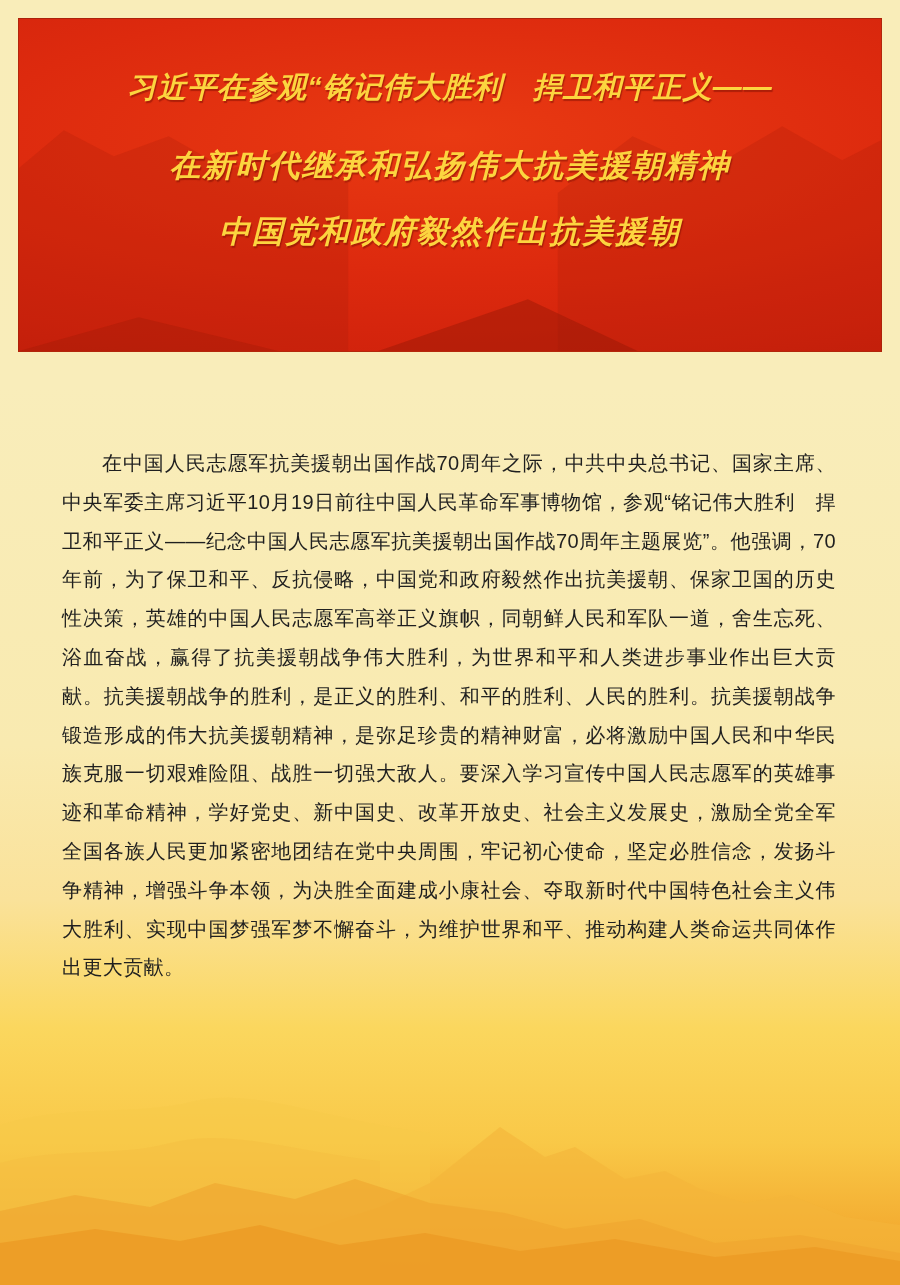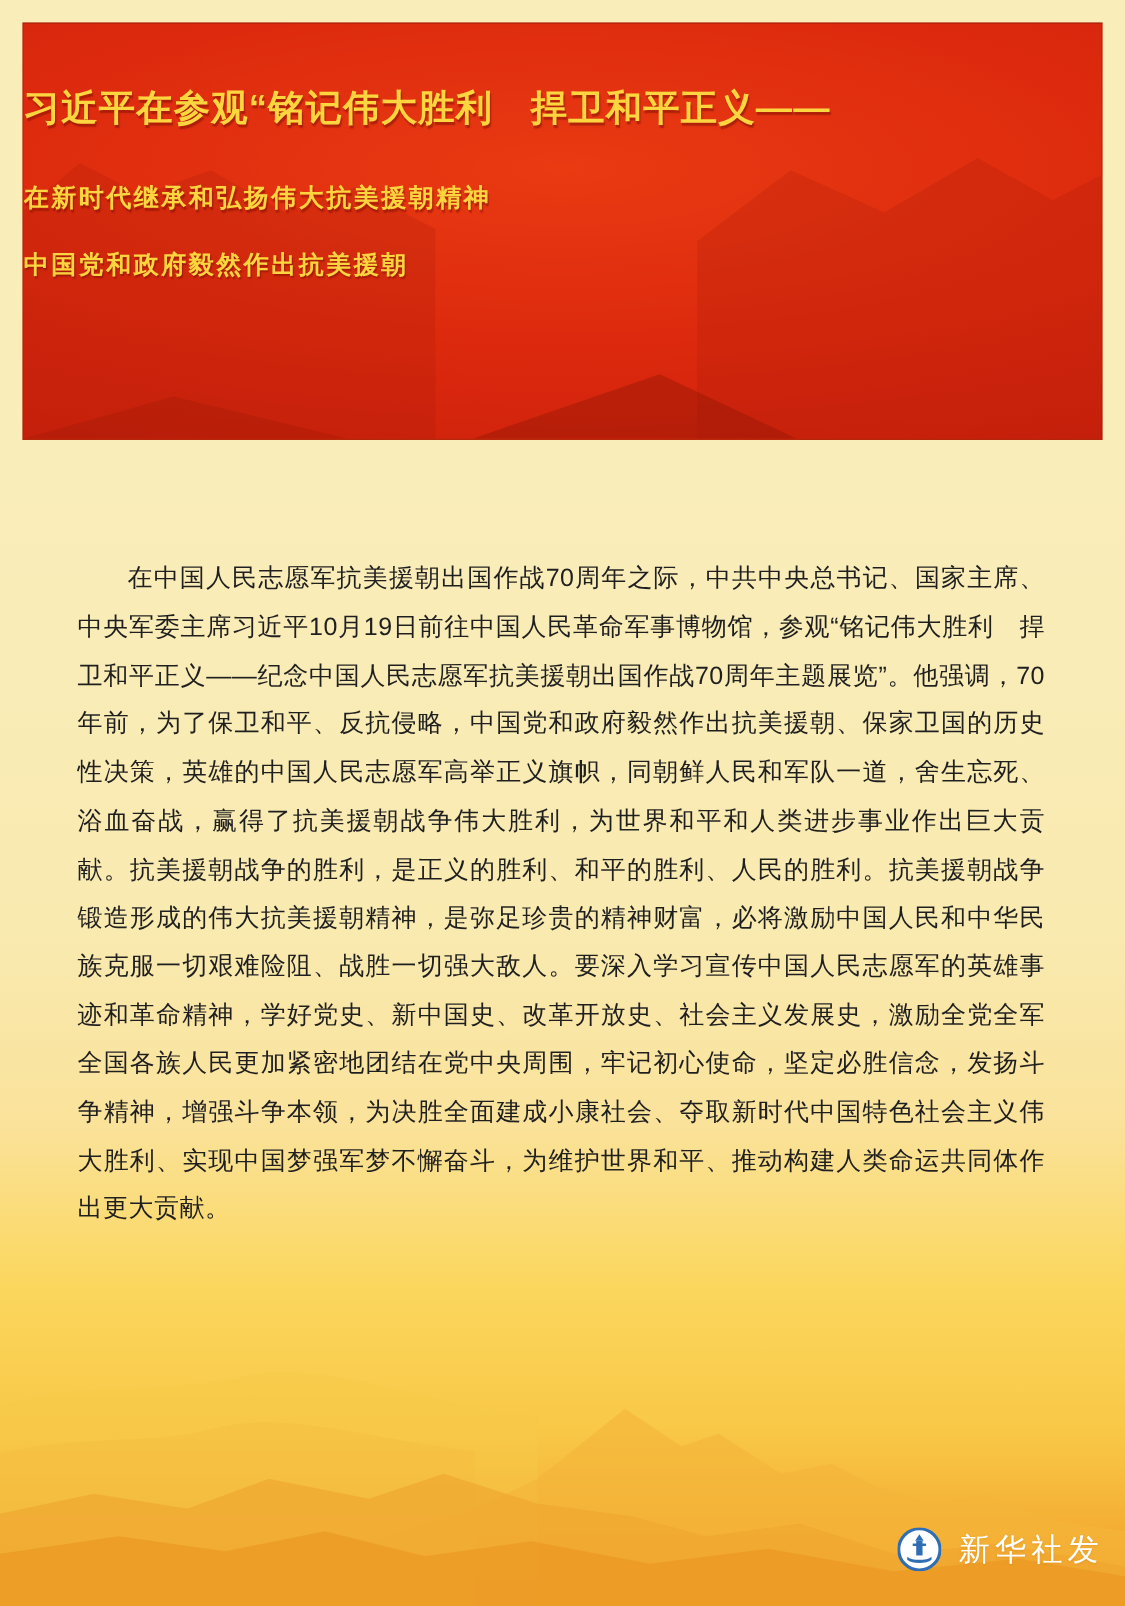--- a/index.html
+++ b/index.html
@@ -24,37 +24,39 @@
 
   
   .banner {
     position: absolute;
     left: 18px; top: 18px;
     width: 864px; height: 334px;
     background: radial-gradient(ellipse 120% 90% at 50% 35%,
       #e93a12 0%, #dd2a0e 45%, #d0220c 78%, #c41e0a 100%);
     border: 1px solid rgba(130, 35, 8, 0.45);
     overflow: hidden;
+    text-align: center;
+    font-style: italic;
   }
   .banner-mountains {
     position: absolute;
     left: 0; top: 0;
     width: 100%; height: 100%;
   }
   .banner-text {
     position: relative;
     z-index: 2;
     color: #fcd53f;
     font-weight: bold;
     text-shadow: 1px 2px 1px rgba(110, 10, 0, 0.45);
   }
   .title-line { font-size: 29px; letter-spacing: 1px; line-height: 1.15; }
   .title-line-1 { padding-top: 52px; }
   .title-line-2 { padding-top: 26px; }
-  .subtitle-line { font-size: 20px; letter-spacing: 2px; line-height: 1.15; }
+  .subtitle-line { font-size: 31px; letter-spacing: 2px; line-height: 1.15; }
   .subtitle-line-1 { padding-top: 44px; }
   .subtitle-line-2 { padding-top: 30px; }
 
   
   .article {
     position: absolute;
     left: 62px; top: 444px;
     width: 774px;
     z-index: 3;
   }
@@ -121,25 +123,14 @@
     <path d="M0,188 C60,172 120,182 170,168 C230,152 300,178 380,186 L380,310 L0,310 Z" fill="#f4bc40" opacity="0.45"></path>
     <path d="M0,290 L200,272 L300,258 L380,232 L430,208 L500,152 L545,182 L575,172 L625,204 L665,196 L700,214 L745,228 L790,220 L845,242 L900,250 L900,310 L0,310 Z" fill="#f3b53a" opacity="0.62"></path>
     <path d="M0,236 L75,220 L150,232 L215,208 L295,224 L355,204 L430,228 L505,238 L565,254 L640,244 L715,268 L800,260 L900,278 L900,310 L0,310 Z" fill="#efa52e" opacity="0.62"></path>
     <path d="M0,268 L95,254 L180,266 L260,250 L340,270 L425,258 L520,276 L615,264 L715,282 L815,272 L900,286 L900,310 L0,310 Z" fill="#ec9a24" opacity="0.78"></path>
   </svg>
 
   <div class="article">
     <p>在中国人民志愿军抗美援朝出国作战70周年之际，中共中央总书记、国家主席、中央军委主席习近平10月19日前往中国人民革命军事博物馆，参观“铭记伟大胜利　捍卫和平正义——纪念中国人民志愿军抗美援朝出国作战70周年主题展览”。他强调，70年前，为了保卫和平、反抗侵略，中国党和政府毅然作出抗美援朝、保家卫国的历史性决策，英雄的中国人民志愿军高举正义旗帜，同朝鲜人民和军队一道，舍生忘死、浴血奋战，赢得了抗美援朝战争伟大胜利，为世界和平和人类进步事业作出巨大贡献。抗美援朝战争的胜利，是正义的胜利、和平的胜利、人民的胜利。抗美援朝战争锻造形成的伟大抗美援朝精神，是弥足珍贵的精神财富，必将激励中国人民和中华民族克服一切艰难险阻、战胜一切强大敌人。要深入学习宣传中国人民志愿军的英雄事迹和革命精神，学好党史、新中国史、改革开放史、社会主义发展史，激励全党全军全国各族人民更加紧密地团结在党中央周围，牢记初心使命，坚定必胜信念，发扬斗争精神，增强斗争本领，为决胜全面建成小康社会、夺取新时代中国特色社会主义伟大胜利、实现中国梦强军梦不懈奋斗，为维护世界和平、推动构建人类命运共同体作出更大贡献。</p>
   </div>
 
-  <div class="credit">
-    <svg class="credit-logo" viewBox="0 0 36 36">
-      <circle cx="18" cy="18" r="17" fill="#ffffff"></circle>
-      <circle cx="18" cy="18" r="17" fill="none" stroke="#2f6eb5" stroke-width="2.6"></circle>
-      <rect x="15.4" y="11" width="5.2" height="12" fill="#2f6eb5"></rect>
-      <path d="M18,5.5 L21.5,11 L14.5,11 Z" fill="#2f6eb5"></path>
-      <rect x="12.5" y="13.2" width="11" height="2" fill="#2f6eb5"></rect>
-      <path d="M8,24 C12,27.5 24,27.5 28,24 L28,26.5 C24,30 12,30 8,26.5 Z" fill="#2f6eb5"></path>
-    </svg>
-    <div class="credit-text">新华社发</div>
-  </div>
 
 </div>
 
 </body></html>

